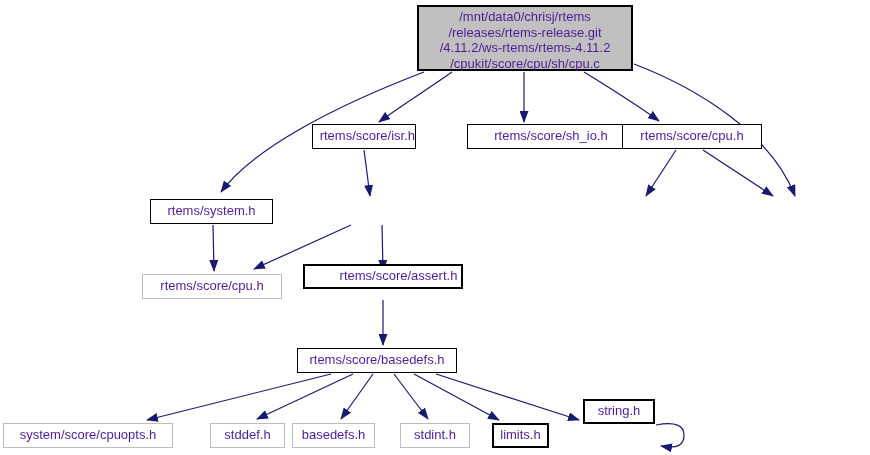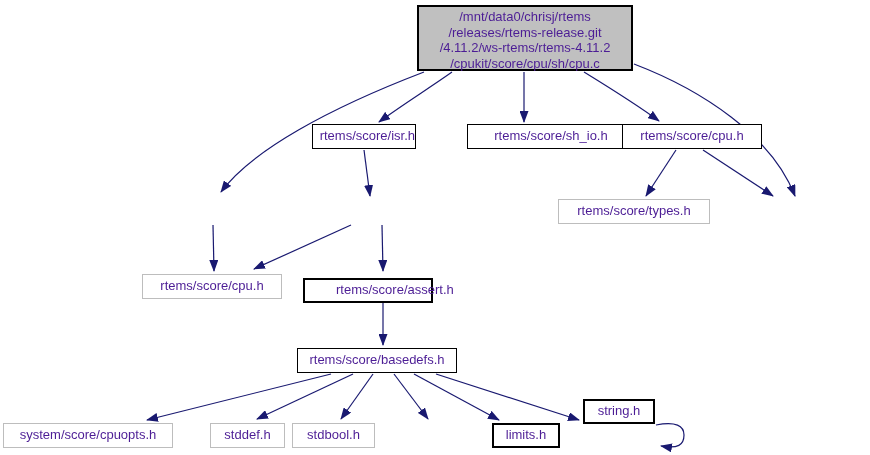--- a/index.html
+++ b/index.html
@@ -73,35 +73,36 @@
 /releases/rtems-release.git
 /4.11.2/ws-rtems/rtems-4.11.2
 /cpukit/score/cpu/sh/cpu.c</div>
 
   <div class="node" style="left:312px;top:124px;width:104px;text-align:right;">rtems/score/isr.h</div>
 
   <div class="node" style="left:451px;top:124px;width:168px;margin-left:16px;">rtems/score/sh_io.h</div>
 
   <div class="node" style="left:622px;top:124px;width:140px;">rtems/score/cpu.h</div>
 
+  <div class="node" style="left:150px;top:199px;width:123px;">rtems/system.h</div>
 
 
-  <div class="node gray" style="left:558px;top:199px;width:152px;">rtems/score/types.h</div>
 
 
   <div class="node gray" style="left:142px;top:274px;width:140px;">rtems/score/cpu.h</div>
 
-  <div class="node bold" style="left:303px;top:278px;width:130px;padding-left:31px;">rtems/score/assert.h</div>
+  <div class="node bold" style="left:303px;top:264px;width:160px;padding-left:31px;">rtems/score/assert.h</div>
 
   <div class="node" style="left:297px;top:348px;width:160px;">rtems/score/basedefs.h</div>
 
   <div class="node gray" style="left:3px;top:423px;width:170px;">system/score/cpuopts.h</div>
 
   <div class="node gray" style="left:210px;top:423px;width:75px;">stddef.h</div>
 
-  <div class="node gray" style="left:292px;top:423px;width:83px;">stdbool.h</div>
+  <div class="node gray" style="left:292px;top:423px;width:83px;">basedefs.h</div>
 
+  <div class="node gray" style="left:400px;top:423px;width:70px;">stdint.h</div>
 
-  <div class="node bold" style="left:492px;top:423px;width:68px;">limits.h</div>
+  <div class="node bold" style="left:492px;top:423px;width:57px;">limits.h</div>
 
   <div class="node bold" style="left:583px;top:399px;width:72px;">string.h</div>
 
 </div>
 
 </body></html>

